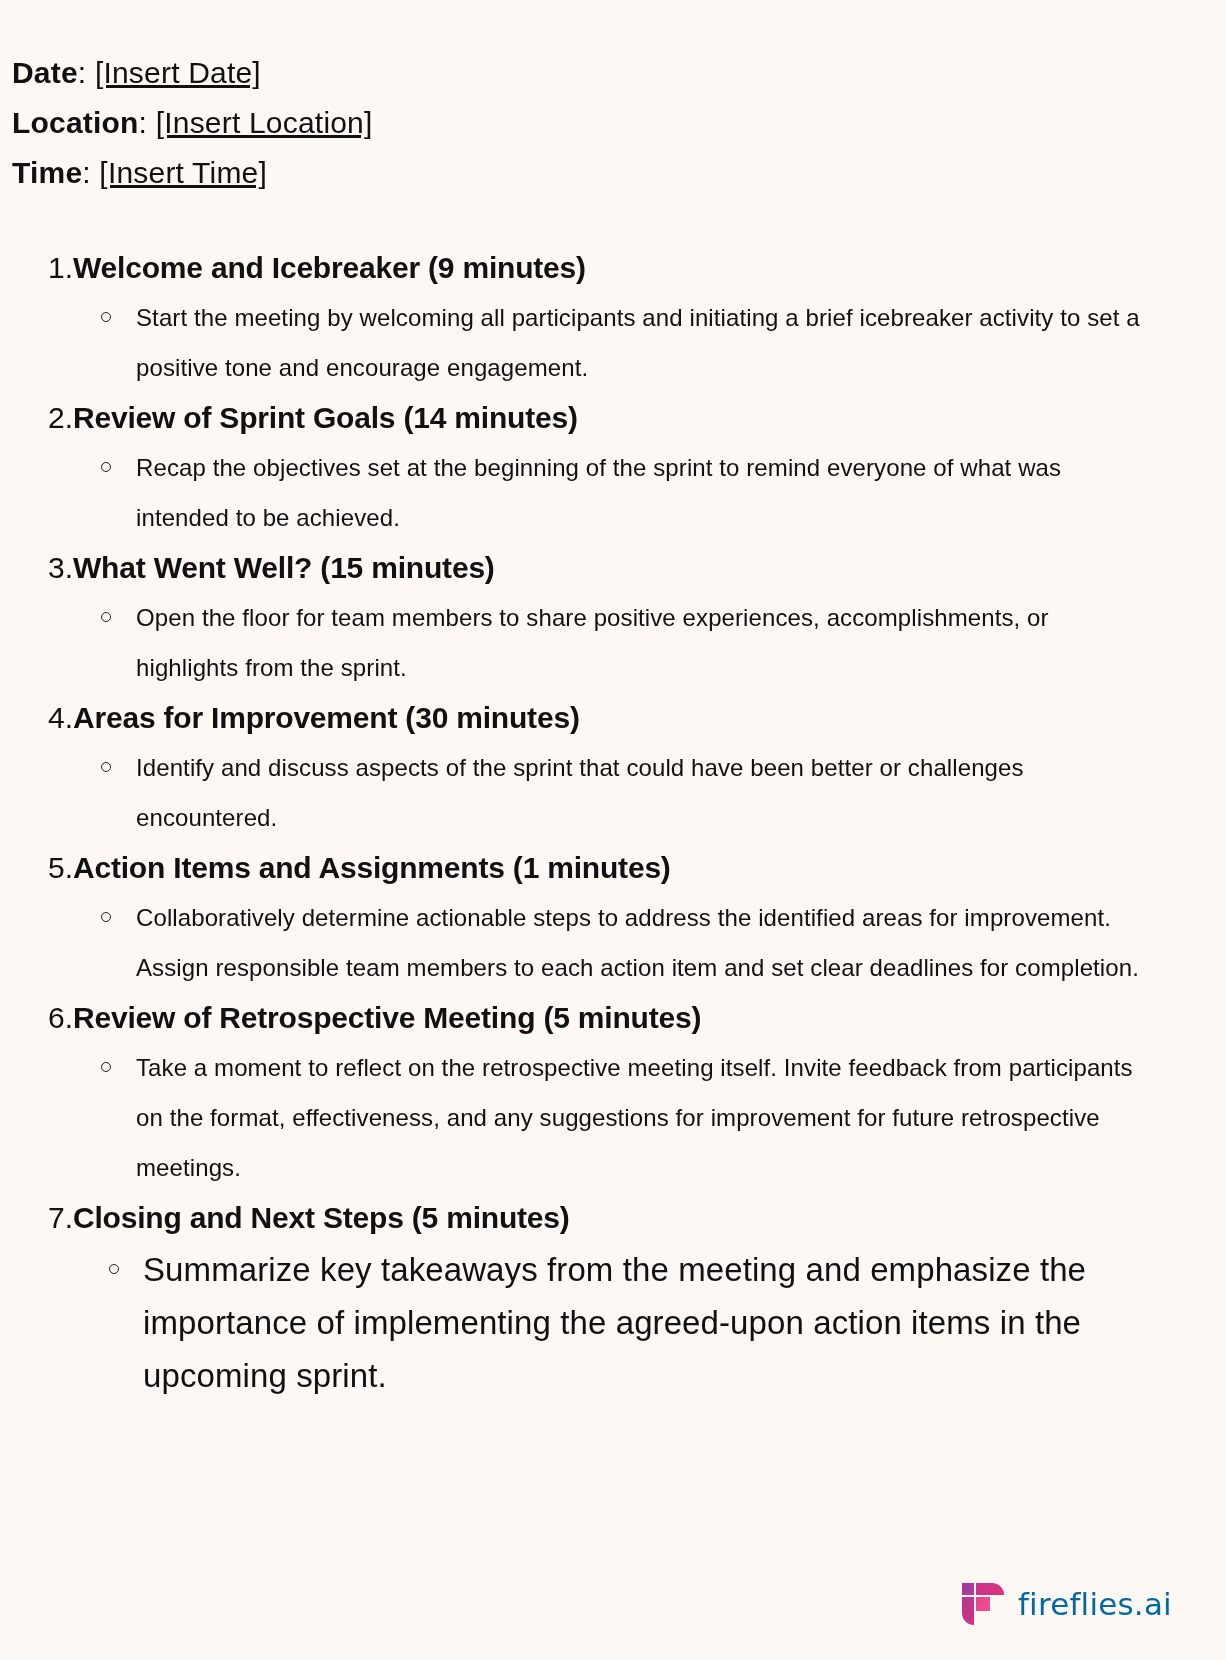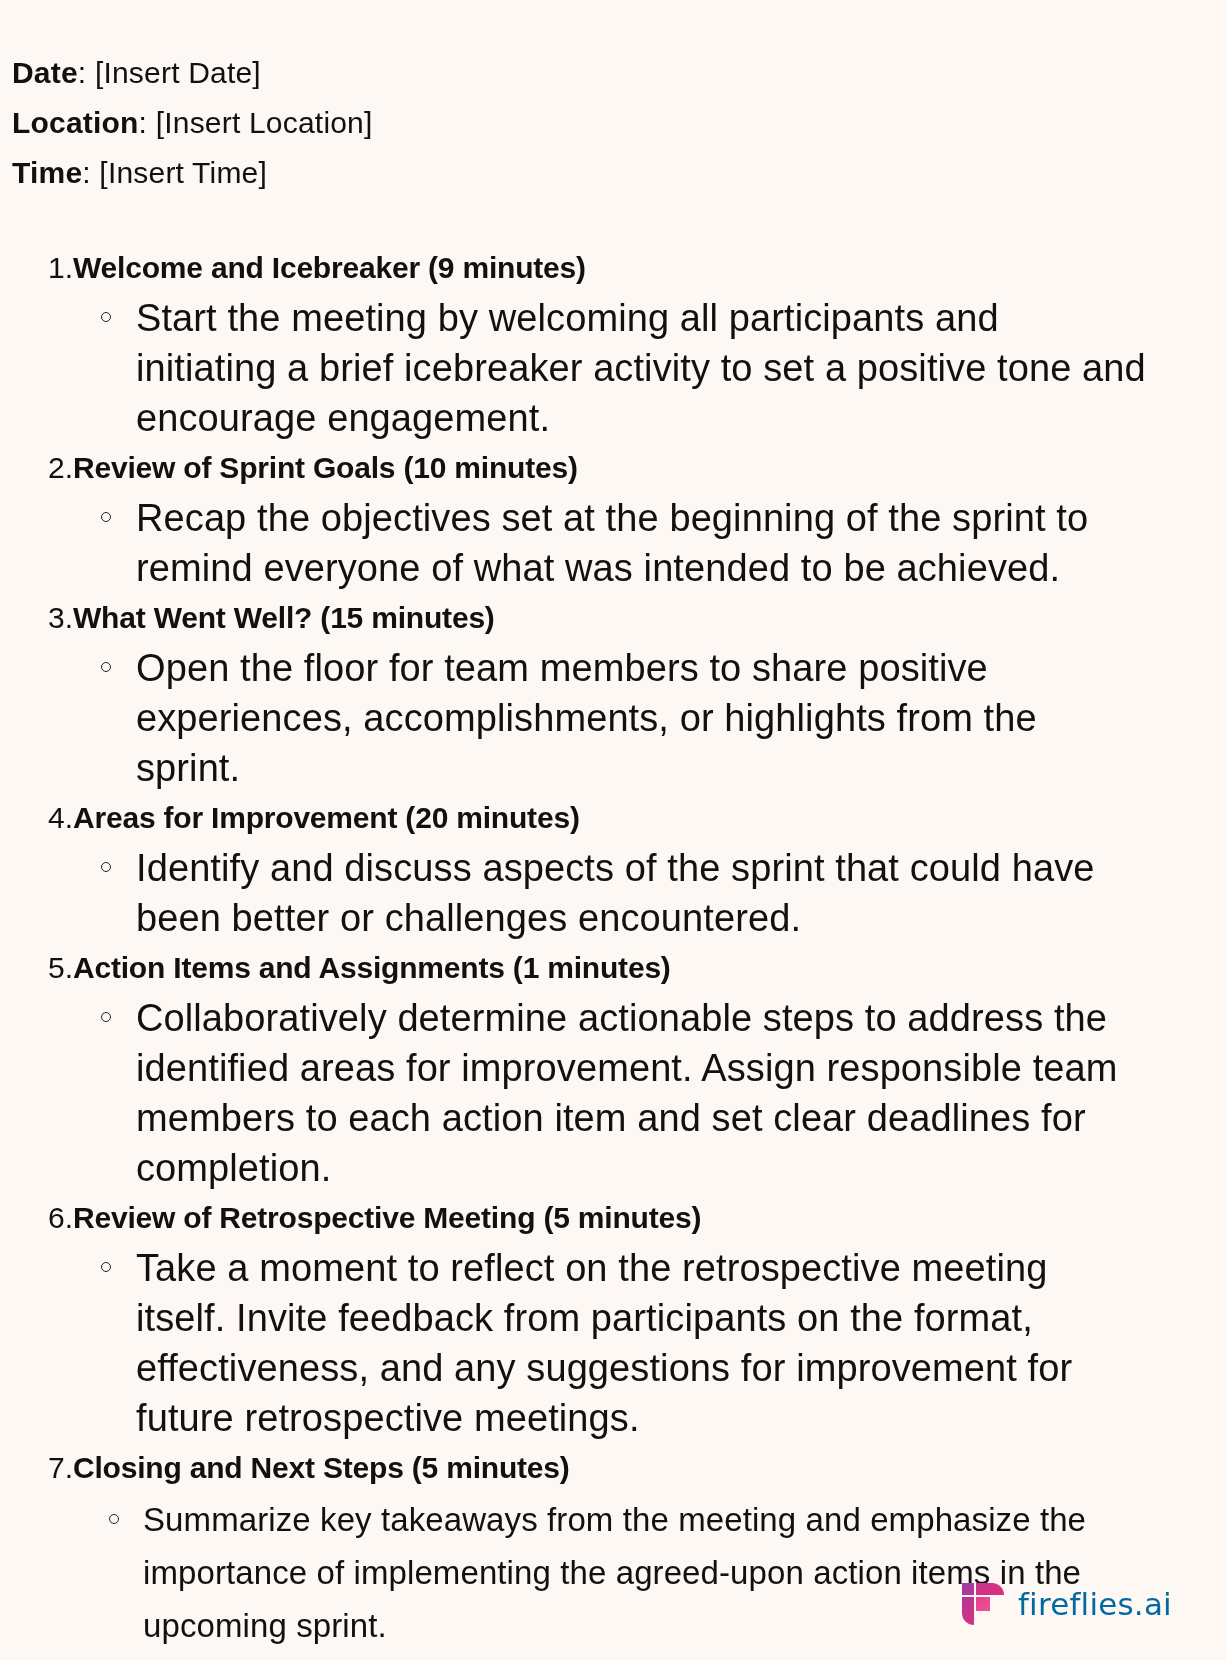--- a/index.html
+++ b/index.html
@@ -25,20 +25,21 @@
     line-height: 50px;
     height: 50px;
     white-space: nowrap;
     letter-spacing: 0.2px;
   }
   .meta-label {
     font-weight: bold;
   }
   .meta-value {
     font-weight: normal;
+    text-decoration: underline;
   }
   .agenda {
     position: absolute;
     left: 0;
     top: 243px;
     width: 1226px;
     margin: 0;
     padding: 0;
     list-style: none;
   }
@@ -70,21 +71,21 @@
   }
   .sub-list {
     margin: 0;
     padding: 0;
     list-style: none;
   }
   .sub-item {
     position: relative;
     padding-left: 136px;
     padding-right: 80px;
-    font-size: 38px;
+    font-size: 24px;
     line-height: 50px;
     letter-spacing: 0.1px;
   }
   .sub-bullet {
     position: absolute;
     left: 101px;
     top: 19px;
     width: 8px;
     height: 8px;
     border: 1.6px solid #222;
@@ -147,21 +148,21 @@
       <li class="sub-item">
         <span class="sub-bullet"></span>
         <span>Start the meeting by welcoming all participants and initiating a brief icebreaker activity to set a positive tone and encourage engagement.</span>
       </li>
     </ul>
   </li>
 
   <li class="agenda-item">
     <div class="item-heading">
       <span class="item-number"><span>2.</span></span>
-      <span class="item-title">Review of Sprint Goals (10 minutes)</span>
+      <span class="item-title">Review of Sprint Goals (14 minutes)</span>
     </div>
     <ul class="sub-list">
       <li class="sub-item">
         <span class="sub-bullet"></span>
         <span>Recap the objectives set at the beginning of the sprint to remind everyone of what was intended to be achieved.</span>
       </li>
     </ul>
   </li>
 
   <li class="agenda-item">
@@ -173,21 +174,21 @@
       <li class="sub-item">
         <span class="sub-bullet"></span>
         <span>Open the floor for team members to share positive experiences, accomplishments, or highlights from the sprint.</span>
       </li>
     </ul>
   </li>
 
   <li class="agenda-item">
     <div class="item-heading">
       <span class="item-number"><span>4.</span></span>
-      <span class="item-title">Areas for Improvement (20 minutes)</span>
+      <span class="item-title">Areas for Improvement (30 minutes)</span>
     </div>
     <ul class="sub-list">
       <li class="sub-item">
         <span class="sub-bullet"></span>
         <span>Identify and discuss aspects of the sprint that could have been better or challenges encountered.</span>
       </li>
     </ul>
   </li>
 
   <li class="agenda-item">

